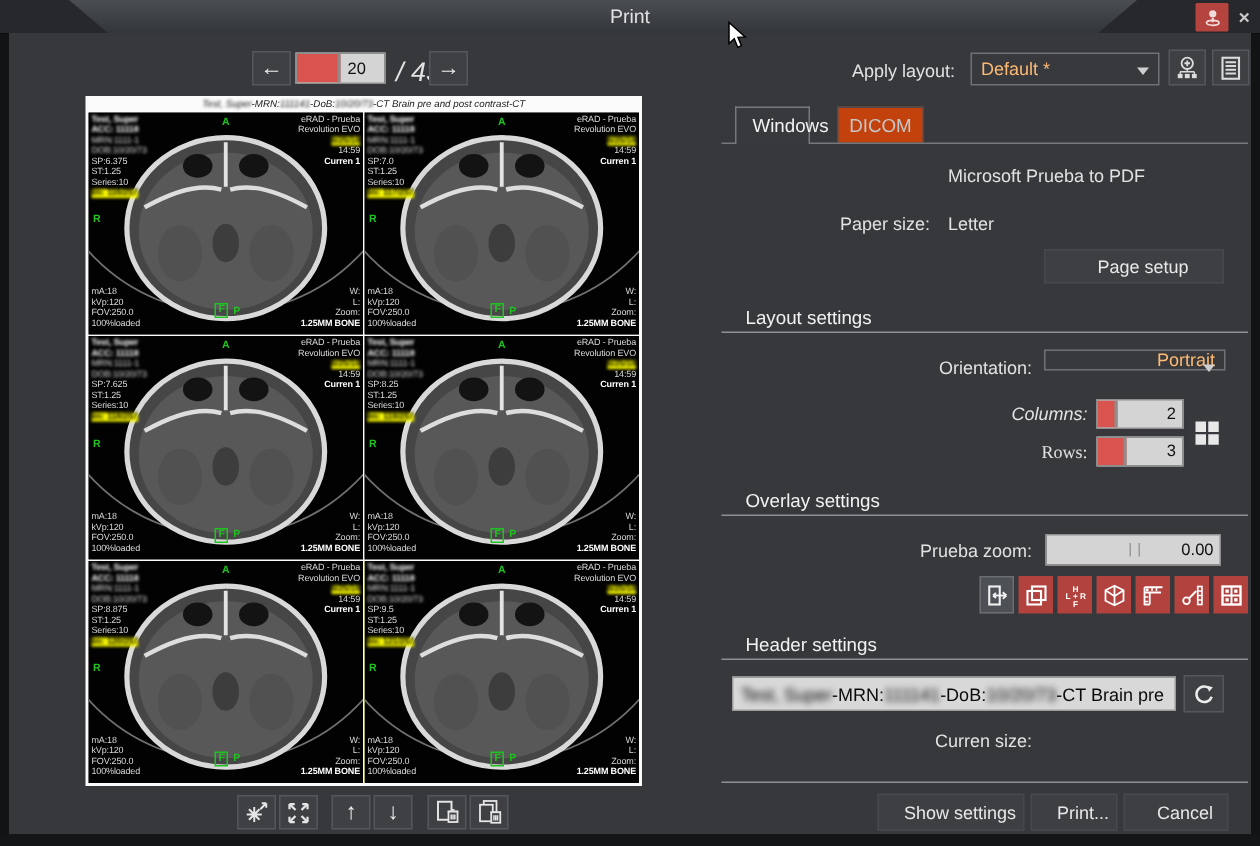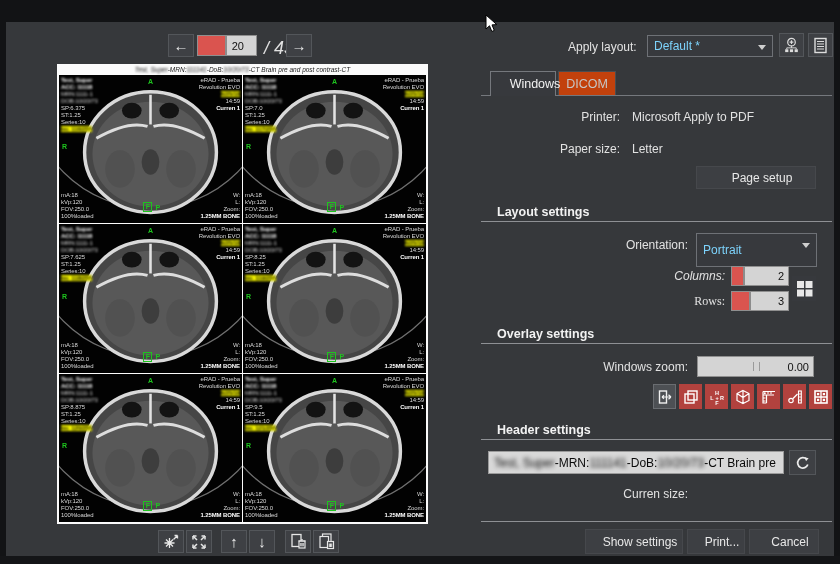--- a/index.html
+++ b/index.html
@@ -21,31 +21,31 @@
        display:flex;align-items:center;justify-content:center;box-sizing:border-box;}
   .btn.flat{border:1px solid #46484c;background:#3d3f43;padding-left:12px;}
   .arrow-glyph{font-size:15px;font-weight:bold;color:#ececec;line-height:1;}
   
   .slider{position:absolute;background:#d4d4d4;border:1px solid #8f8f8f;box-sizing:border-box;overflow:hidden;}
   .slider .fill{position:absolute;left:0;top:0;bottom:0;background:#da544f;border-right:2px solid #8c8c8c;}
   .slider .val{position:absolute;top:0;bottom:0;display:flex;align-items:center;color:#111;font-size:11px;}
   .slider .val.right{right:4px;}
   .slider .tick{position:absolute;top:25%;bottom:25%;width:1px;background:#9a9a9a;}
   
-  .select{position:absolute;background:#37393d;border:1px solid #6e7176;box-sizing:border-box;color:#7dd3fc;
+  .select{position:absolute;background:#37393d;border:1px solid #6e7176;box-sizing:border-box;color:#fdba74;
           font-size:12px;display:flex;align-items:center;padding:0 6px;}
   .select .chev{position:absolute;right:6px;top:9px;width:0;height:0;border-left:4px solid transparent;
           border-right:4px solid transparent;border-top:5px solid #cfcfcf;}
   
   .tabs-line{position:absolute;left:481px;top:95px;width:351px;height:1px;background:#75787d;}
   .tab{position:absolute;top:71px;height:24px;display:flex;align-items:center;justify-content:center;
        font-size:12.5px;box-sizing:border-box;}
   .tab.active{background:#37393d;border:1px solid #75787d;border-bottom:none;color:#f2f2f2;z-index:2;height:25px;}
   .tab.inactive{background:#c2410c;border:1px solid #4a4d51;border-bottom:none;color:#c6c6c6;}
-  .section-title{position:absolute;color:#f2f2f2;font-size:12.5px;font-weight:bold;}
+  .section-title{position:absolute;color:#f2f2f2;font-size:12.5px;font-weight:normal;}
   .hr{position:absolute;left:481px;width:351px;height:1px;background:#8e9094;}
   
   .icon-btn{position:absolute;width:23px;height:25px;display:flex;align-items:center;justify-content:center;box-sizing:border-box;}
   .icon-btn.red{background:#b2423e;}
   .icon-btn.gray{background:#4d5054;border:1px solid #6a6d71;}
   
   .text-input{position:absolute;background:#d8d8d8;border:1px solid #9b9b9b;box-sizing:border-box;color:#0a0a0a;
        font-size:12px;display:flex;align-items:center;padding:0 5px;white-space:nowrap;overflow:hidden;}
   .rd{filter:blur(2px);}
   .rds{filter:blur(1.1px);}
@@ -71,20 +71,32 @@
   .m-f{border:1px solid #1ec41e;padding:0 1.5px 1px 1.5px;}
   
   .cursor{position:absolute;left:485px;top:14px;z-index:50;}
   .frame-bottom{position:absolute;left:0;top:556px;width:840px;height:8px;background:#141517;}
 </style>
 </head>
 <body>
 
 <div class="window">
 
+  <div class="titlebar">
+    <div class="title-tab"></div>
+    <div class="title-text">Print</div>
+    <div class="tb-btn btn-support">
+      <svg width="13" height="13" viewBox="0 0 14 14">
+        <ellipse cx="7" cy="11" rx="4.5" ry="1.8" fill="none" stroke="#f1dcdc" stroke-width="1.2"></ellipse>
+        <circle cx="7" cy="4.5" r="2.6" fill="#f1dcdc"></circle>
+        <path d="M7 7.5 L7 10.5" stroke="#f1dcdc" stroke-width="1.6"></path>
+      </svg>
+    </div>
+    <div class="tb-btn btn-close">×</div>
+  </div>
 
   <div class="dialog-bg"></div>
 
   <div class="btn" style="left:168px;top:34px;width:26px;height:23px;">
     <span class="arrow-glyph">←</span>
   </div>
   <div class="slider" style="left:197px;top:35px;width:60px;height:21px;">
     <div class="fill" style="width:46%;"></div>
     <span class="val" style="left:calc(46% + 7px);">20</span>
   </div>
@@ -461,38 +473,37 @@
   </div>
   <div class="btn" style="left:313px;top:530px;width:26px;height:23px;">
     <svg width="17" height="17" viewBox="0 0 17 17">
       <rect x="4.5" y="1" width="8.5" height="11" fill="none" stroke="#e6e6e6" stroke-width="1.2"></rect>
       <rect x="2" y="3.5" width="8.5" height="11" fill="#3e4044" stroke="#e6e6e6" stroke-width="1.2"></rect>
       <rect x="9.5" y="8.5" width="6" height="7" fill="#3e4044" stroke="#e6e6e6" stroke-width="1.2"></rect>
       <path d="M9 8.5 H16 M11.3 10.5 V14 M12.5 10.5 V14 M13.7 10.5 V14" stroke="#e6e6e6" stroke-width="1"></path>
     </svg>
   </div>
 
-  <div class="tab active" style="left:490px;width:66px;padding-left:24px;">
+  <div class="tab active" style="left:490px;width:50px;padding-left:24px;">
     <span>Windows</span>
   </div>
   <div class="tab inactive" style="left:558px;width:58px;">
     <span>DICOM</span>
   </div>
   <div class="tabs-line"></div>
 
-  <div class="lbl rlbl" style="left:480px;top:110px;width:140px;">Printer:</div>
-  <div class="lbl" style="left:632px;top:110px;">Microsoft Apply to PDF</div>
+  <div class="lbl" style="left:632px;top:110px;">Microsoft Prueba to PDF</div>
   <div class="lbl rlbl" style="left:480px;top:142px;width:140px;">Paper size:</div>
   <div class="lbl" style="left:632px;top:142px;">Letter</div>
   <div class="btn flat" style="left:696px;top:166px;width:120px;height:23px;">Page setup</div>
 
   <div class="section-title" style="left:497px;top:205px;">Layout settings</div>
   <div class="hr" style="top:221px;"></div>
   <div class="lbl rlbl" style="left:480px;top:238px;width:208px;">Orientation:</div>
-  <div class="select" style="left:696px;top:233px;width:121px;height:34px;">
+  <div class="select" style="left:696px;top:233px;width:121px;height:14px;justify-content:flex-end;">
     <span>Portrait</span>
     <span class="chev"></span>
   </div>
   <div class="lbl rlbl" style="left:480px;top:269px;width:245px;font-style:italic;">Columns:</div>
   <div class="slider" style="left:731px;top:266px;width:58px;height:20px;">
     <div class="fill" style="width:20%;"></div>
     <span class="val right">2</span>
   </div>
   <div class="lbl rlbl" style="left:480px;top:294px;width:245px;font-family:Liberation Serif, serif;">Rows:</div>
   <div class="slider" style="left:731px;top:291px;width:58px;height:20px;">
@@ -503,21 +514,21 @@
     <svg width="17" height="17" viewBox="0 0 17 17">
       <rect x="1" y="1" width="7" height="7" fill="#e8e8e8"></rect>
         <rect x="9.5" y="1" width="7" height="7" fill="#e8e8e8"></rect>
       <rect x="1" y="9.5" width="7" height="7" fill="#e8e8e8"></rect>
         <rect x="9.5" y="9.5" width="7" height="7" fill="#e8e8e8"></rect>
     </svg>
   </div>
 
   <div class="section-title" style="left:497px;top:327px;">Overlay settings</div>
   <div class="hr" style="top:343px;"></div>
-  <div class="lbl rlbl" style="left:480px;top:360px;width:208px;">Windows zoom:</div>
+  <div class="lbl rlbl" style="left:480px;top:360px;width:208px;">Prueba zoom:</div>
   <div class="slider" style="left:697px;top:356px;width:117px;height:21px;">
     <div class="tick" style="left:48%;"></div>
     <div class="tick" style="left:53%;"></div>
     <span class="val right">0.00</span>
   </div>
 
   <div class="icon-btn gray" style="left:653px;top:384px;">
     <svg width="16" height="16" viewBox="0 0 16 16">
       <rect x="2.5" y="2" width="7" height="12" fill="none" stroke="#f0f0f0" stroke-width="1.4"></rect>
       <path d="M5 8 H14 M14 8 L11.5 5.8 M14 8 L11.5 10.2 M5 8 L7 6.2 M5 8 L7 9.8" stroke="#f0f0f0" stroke-width="1.2" fill="none"></path>

